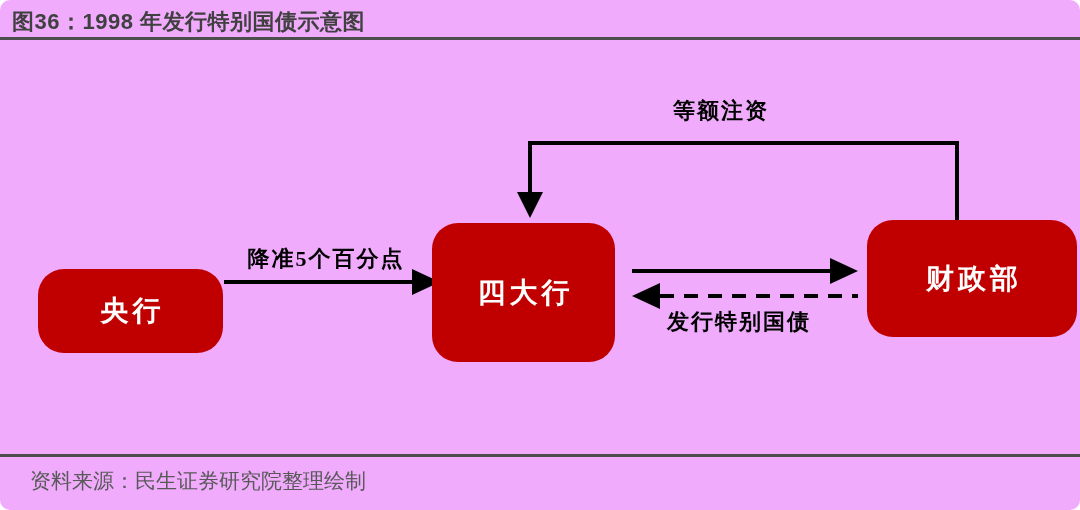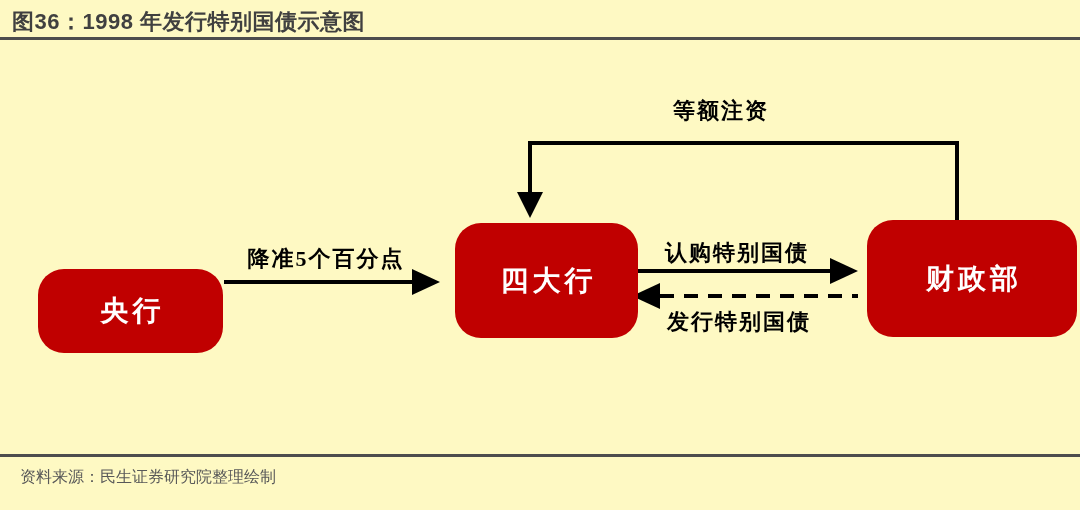--- a/index.html
+++ b/index.html
@@ -8,23 +8,24 @@
     --title-gray: #404040;
     --source-gray: #595959;
     --rule-gray: #4d4d4d;
   }
   * { margin: 0; padding: 0; box-sizing: border-box; }
   html, body { background: #ffffff; }
   .canvas {
     position: relative;
     width: 1080px;
     height: 510px;
-    background: #fef9c3;
+    background: #f0abfc;
     overflow: hidden;
     font-family: "Liberation Sans", sans-serif;
+    border-radius: 10px;
   }
   .figure-title {
     position: absolute;
     left: 12px;
     top: 7px;
     font-size: 22px;
     font-weight: bold;
     color: var(--title-gray);
     letter-spacing: 0.5px;
     white-space: nowrap;
@@ -33,42 +34,42 @@
     position: absolute;
     left: 0;
     width: 1080px;
     height: 3px;
     background: var(--rule-gray);
   }
   .rule-top { top: 37px; }
   .rule-bottom { top: 454px; }
   .source-text {
     position: absolute;
-    left: 20px;
+    left: 30px;
     top: 467px;
-    font-size: 16px;
+    font-size: 21px;
     color: var(--source-gray);
     white-space: nowrap;
   }
   .node {
     position: absolute;
     background: var(--box-red);
     border-radius: 26px;
     display: flex;
     align-items: center;
     justify-content: center;
     color: #ffffff;
     font-family: "Liberation Serif", "DejaVu Serif", serif;
     font-weight: bold;
     font-size: 28px;
     letter-spacing: 4px;
     text-indent: 4px;
   }
   .node-central-bank { left: 38px;  top: 225px; width: 185px; height: 84px; margin-top: 44px; }
-  .node-big-four     { left: 455px; top: 223px; width: 183px; height: 115px; }
+  .node-big-four     { left: 432px; top: 223px; width: 183px; height: 139px; }
   .node-mof          { left: 867px; top: 220px; width: 210px; height: 117px; }
   .edge-label {
     position: absolute;
     font-family: "Liberation Serif", "DejaVu Serif", serif;
     font-weight: bold;
     font-size: 22px;
     color: #000000;
     letter-spacing: 2px;
     white-space: nowrap;
     text-align: center;
@@ -117,21 +118,20 @@
   <div class="node node-big-four">
     <span>四大行</span>
   </div>
 
   <div class="node node-mof">
     <span>财政部</span>
   </div>
 
   <div class="edge-label label-rrr">降准5个百分点</div>
 
-  <div class="edge-label label-subscribe">认购特别国债</div>
 
   <div class="edge-label label-issue">发行特别国债</div>
 
   <div class="edge-label label-inject">等额注资</div>
 
   <div class="rule rule-bottom"></div>
 
   <div class="source-text">资料来源：民生证券研究院整理绘制</div>
 
 </div>

